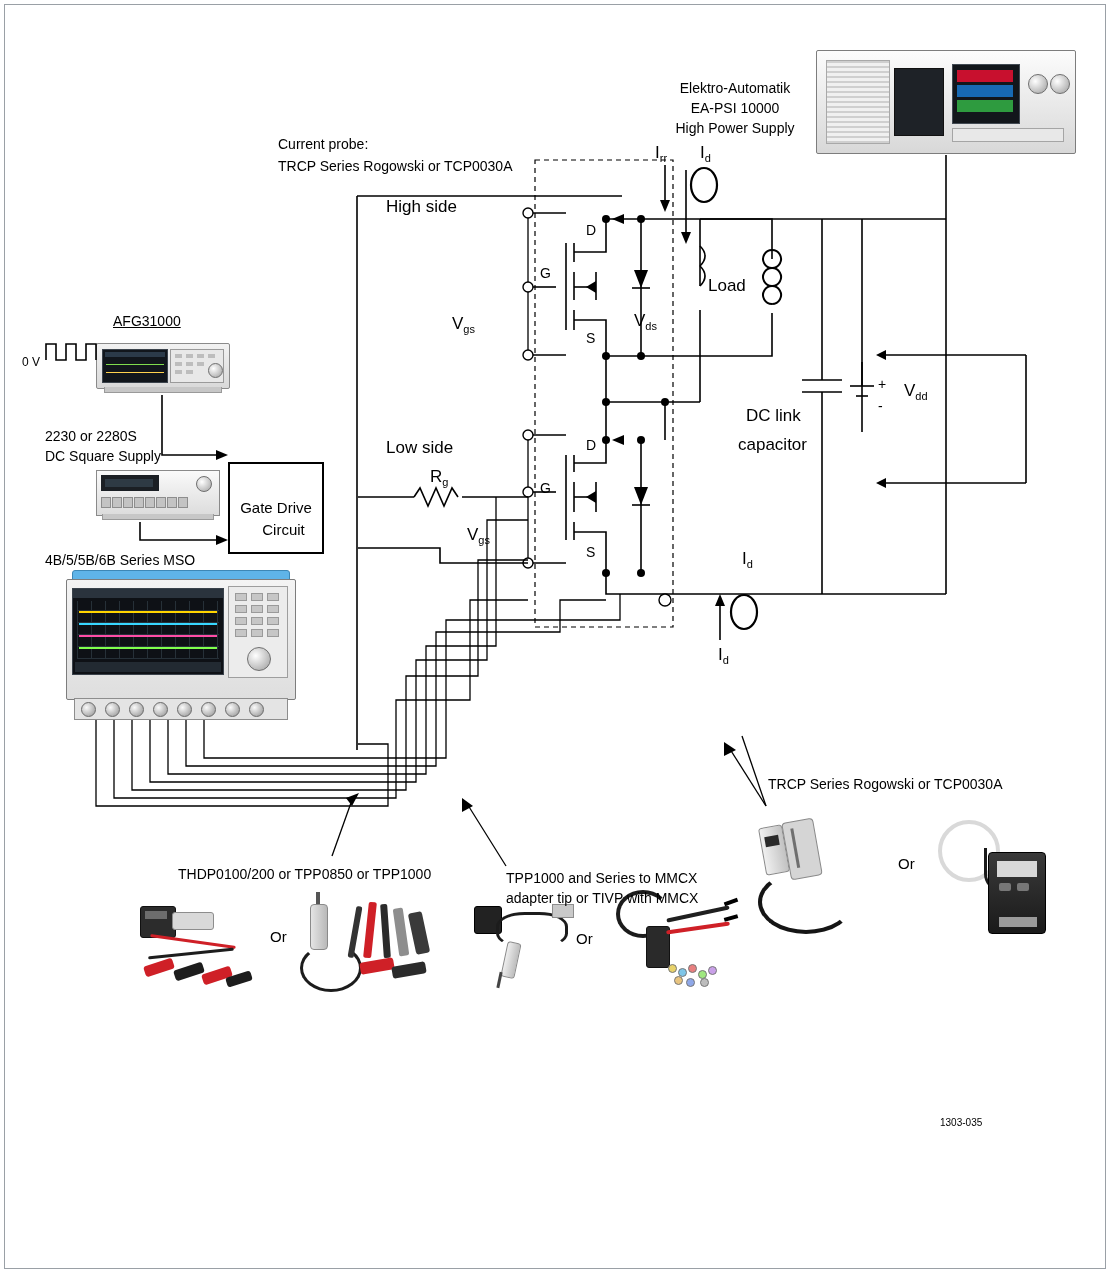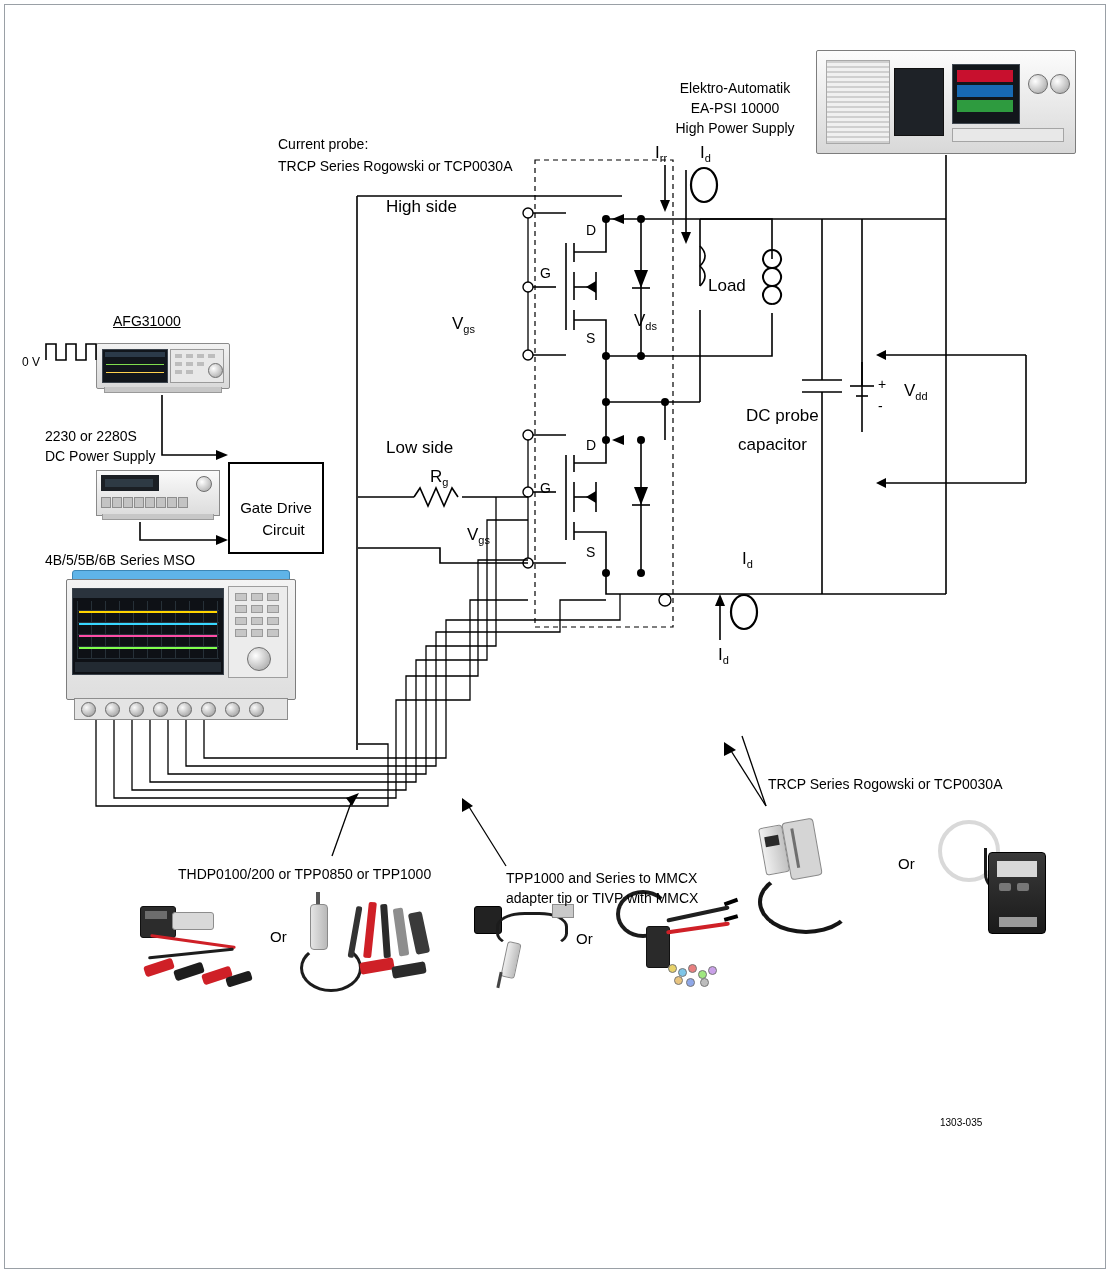--- a/index.html
+++ b/index.html
@@ -462,21 +462,21 @@
   <div class="lbl big" style="left:386px;top:196px;">High side</div>
   <div class="lbl big" style="left:386px;top:437px;">Low side</div>
 
   <div class="lbl" style="left:113px;top:313px;text-decoration:underline;">AFG31000</div>
   <div class="lbl sm" style="left:22px;top:347px;margin-top:8px;">0 V</div>
   <svg width="60" height="26" style="left:44px;top:338px;position:absolute;">
     <path d="M2 22 L2 6 L12 6 L12 22 L22 22 L22 6 L32 6 L32 22 L42 22 L42 6 L52 6 L52 22" stroke="#000" fill="none" stroke-width="1.6"></path>
   </svg>
 
   <div class="lbl" style="left:45px;top:428px;">2230 or 2280S</div>
-  <div class="lbl" style="left:45px;top:448px;">DC Power Supply</div>
+  <div class="lbl" style="left:45px;top:448px;">DC Square Supply</div>
   <div class="lbl" style="left:45px;top:552px;">4B/5/5B/6B Series MSO</div>
 
   <div class="box" style="left:228px;top:462px;width:96px;height:92px;border:2px solid #000;background:#fff;"></div>
   <div class="lbl md c" style="left:228px;top:483px;width:96px;">Gate Drive</div>
   <div class="lbl md c" style="left:228px;top:505px;width:111px;">Circuit</div>
 
   <div class="lbl big" style="left:430px;top:466px;"><span>R</span><sub style="font-size:11px;">g</sub></div>
 
   <div class="lbl big" style="left:452px;top:313px;"><span>V</span><sub style="font-size:11px;">gs</sub></div>
 
@@ -487,21 +487,21 @@
   <div class="lbl big" style="left:904px;top:380px;"><span>V</span><sub style="font-size:11px;">dd</sub></div>
   <div class="lbl" style="left:878px;top:376px;">+</div>
   <div class="lbl" style="left:878px;top:398px;">-</div>
 
   <div class="lbl big" style="left:655px;top:142px;"><span>I</span><sub style="font-size:11px;">rr</sub></div>
   <div class="lbl big" style="left:700px;top:142px;"><span>I</span><sub style="font-size:11px;">d</sub></div>
   <div class="lbl big" style="left:742px;top:548px;"><span>I</span><sub style="font-size:11px;">d</sub></div>
   <div class="lbl big" style="left:718px;top:644px;"><span>I</span><sub style="font-size:11px;">d</sub></div>
 
   <div class="lbl big" style="left:708px;top:275px;">Load</div>
-  <div class="lbl big" style="left:746px;top:405px;">DC probe</div>
+  <div class="lbl big" style="left:746px;top:405px;">DC link</div>
   <div class="lbl big" style="left:738px;top:434px;">capacitor</div>
 
   <div class="lbl" style="left:586px;top:222px;">D</div>
   <div class="lbl" style="left:540px;top:265px;">G</div>
   <div class="lbl" style="left:586px;top:330px;">S</div>
   <div class="lbl" style="left:586px;top:437px;">D</div>
   <div class="lbl" style="left:540px;top:480px;">G</div>
   <div class="lbl" style="left:586px;top:544px;">S</div>
 
   <div class="lbl" style="left:178px;top:866px;">THDP0100/200 or TPP0850 or TPP1000</div>

